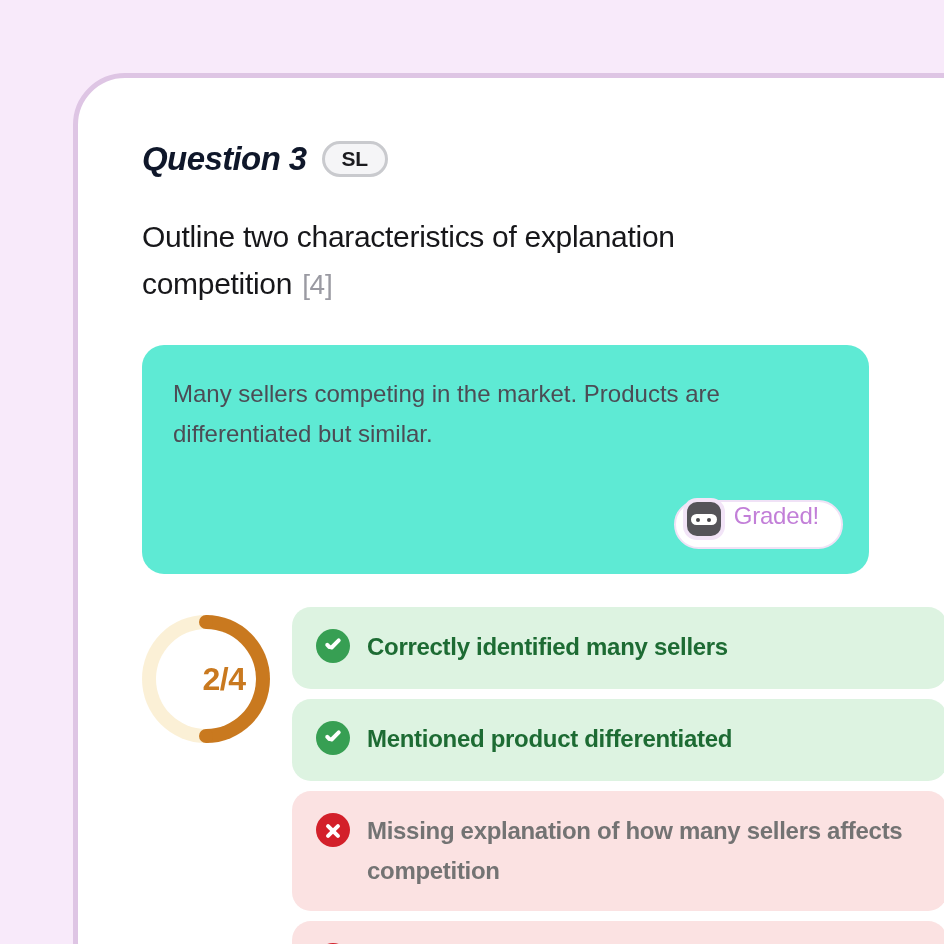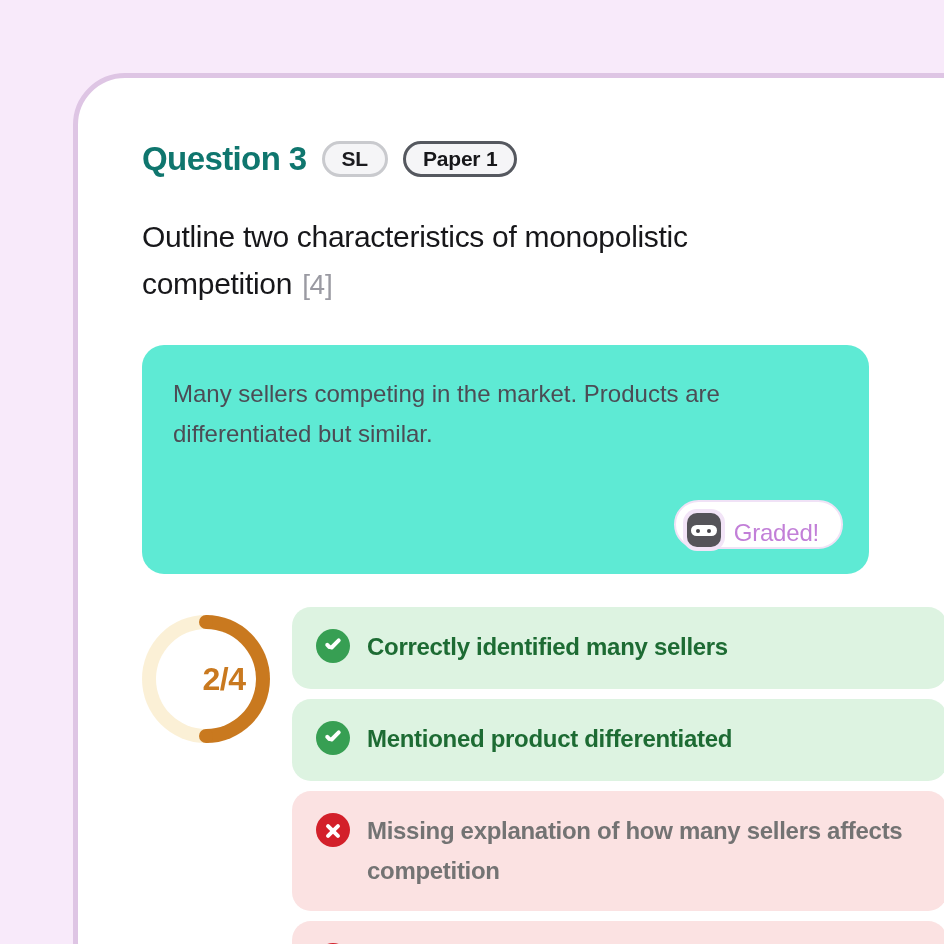--- a/index.html
+++ b/index.html
@@ -37,23 +37,24 @@
   .qheader {
     display: flex;
     align-items: center;
     gap: 15px;
     height: 46px;
   }
 
   .qtitle {
     font-size: 33px;
     font-weight: bold;
-    color: #0f766e;
+    color: #0f172a;
     letter-spacing: -0.6px;
     white-space: nowrap;
+    font-style: italic;
   }
 
   .pill {
     display: inline-flex;
     align-items: center;
     justify-content: center;
     height: 36px;
     padding: 0 17px;
     border-radius: 21px;
     font-size: 21px;
@@ -101,21 +102,21 @@
     color: #4c4c55;
     max-width: 690px;
   }
 
   
   .graded-badge {
     position: absolute;
     right: 26px;
     bottom: 25px;
     display: flex;
-    align-items: flex-end;
+    align-items: flex-start;
     gap: 13px;
     height: 49px;
     padding: 0 22px 0 11px;
     background: #ffffff;
     border: 2px solid #f0e2f6;
     border-radius: 25px;
   }
   .ninja {
     width: 34px;
     height: 34px;
@@ -280,25 +281,24 @@
 </style>
 </head>
 <body>
 
 <div class="card">
   <div class="card-inner">
 
     <div class="qheader">
       <div class="qtitle">Question 3</div>
       <div class="pill soft">SL</div>
-      <div class="pill">Paper 1</div>
     </div>
 
     <div class="qprompt">
-      <span>Outline two characteristics of monopolistic competition</span><span class="marks">[4]</span>
+      <span>Outline two characteristics of explanation competition</span><span class="marks">[4]</span>
     </div>
 
     <div class="answer-panel">
       <div class="answer-text">Many sellers competing in the market. Products are differentiated but similar.</div>
 
       <div class="graded-badge">
         <span class="ninja"></span>
         <span class="graded-text">Graded!</span>
       </div>
     </div>

